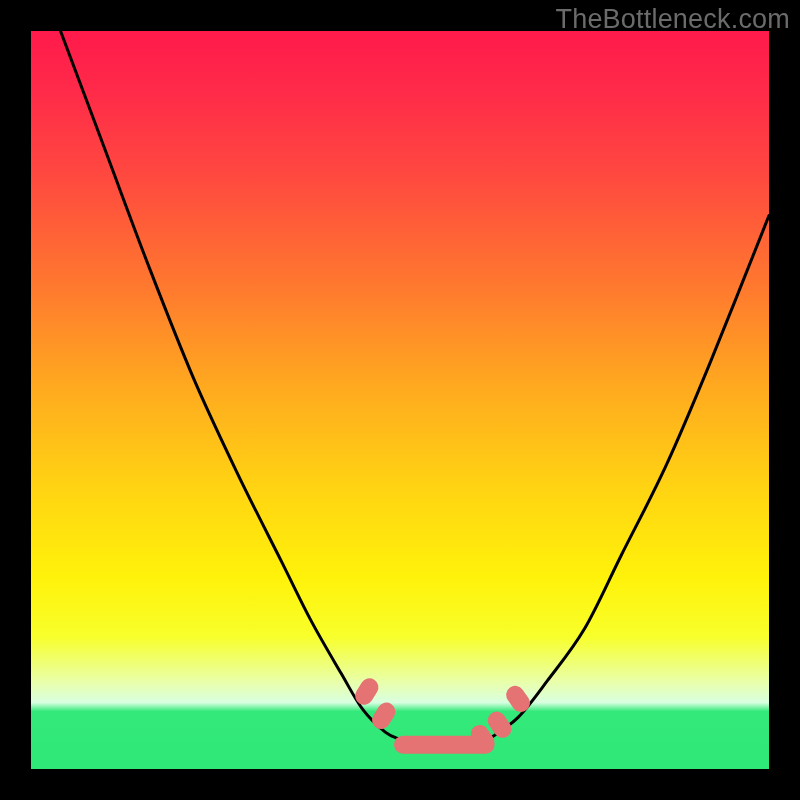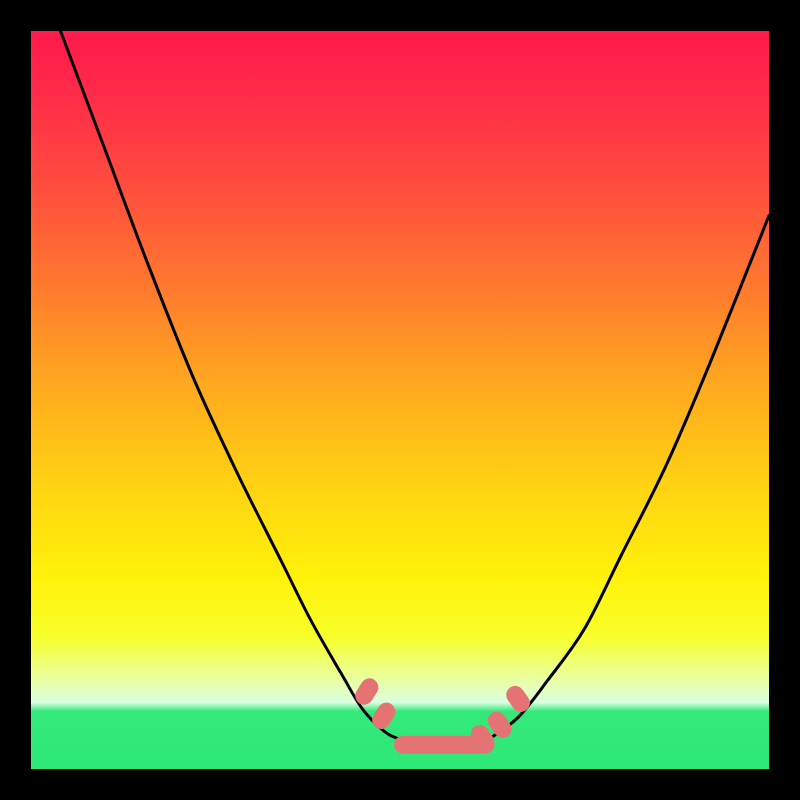--- a/index.html
+++ b/index.html
@@ -82,13 +82,14 @@
         </g>
         <g transform="translate(468.63 693.72) rotate(55)">
           <rect x="-14" y="-9" width="28" height="18" rx="9" fill="#e57373"></rect>
         </g>
         <g transform="translate(487.08000000000004 667.89) rotate(55)">
           <rect x="-14" y="-9" width="28" height="18" rx="9" fill="#e57373"></rect>
         </g>
       </g>
   </svg>
 
+  <div class="watermark">TheBottleneck.com</div>
 </div>
 
 </body></html>

